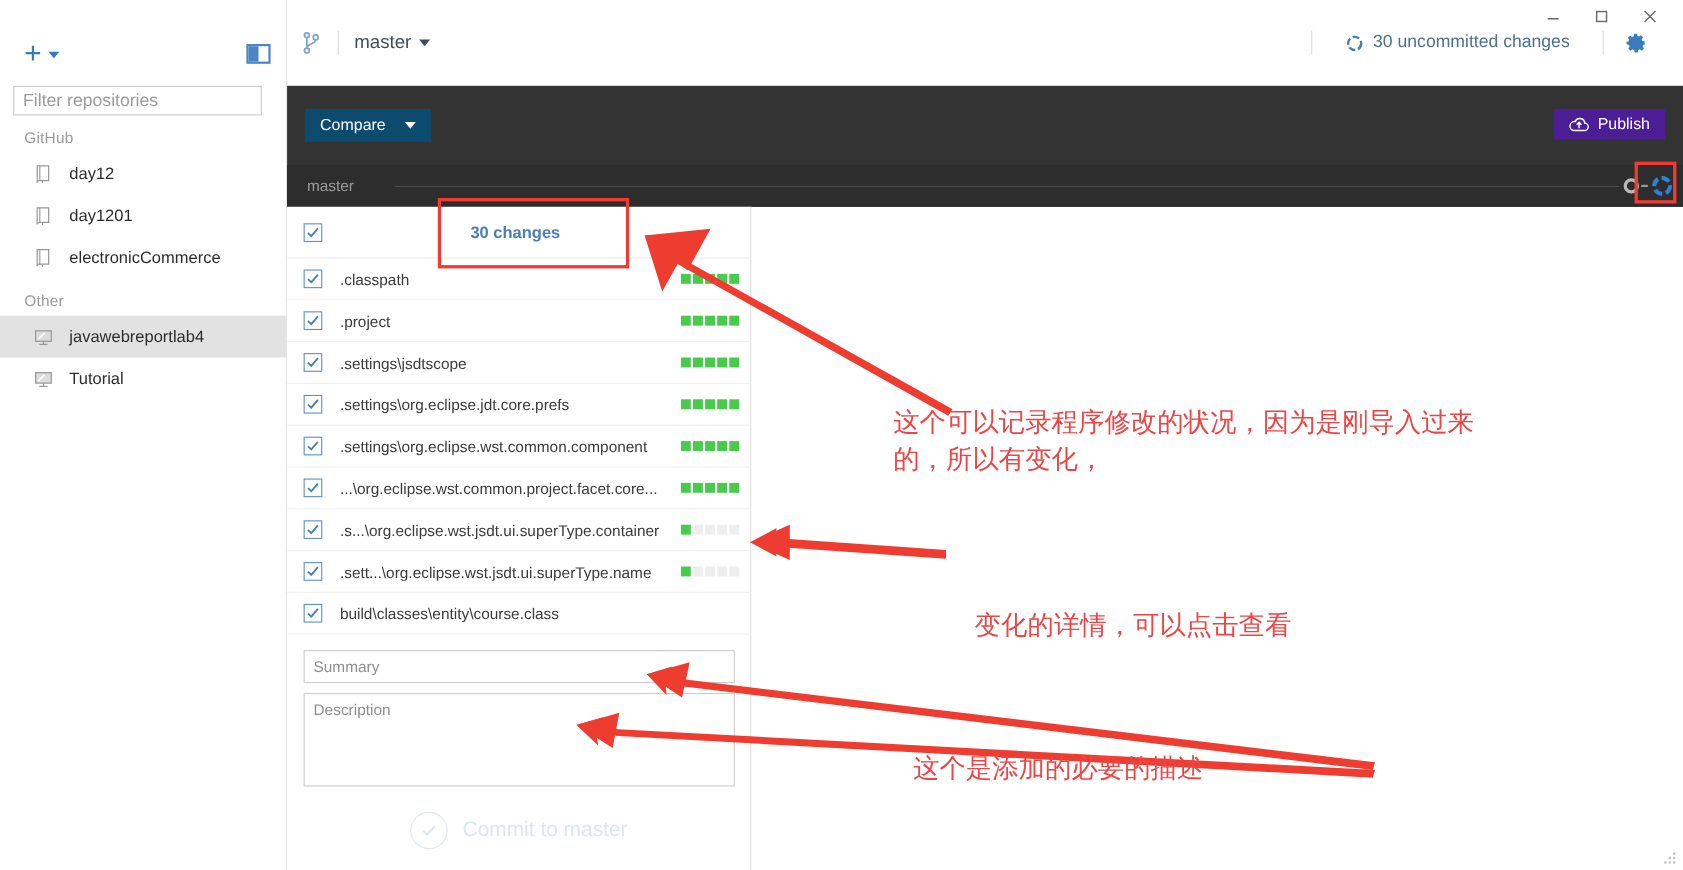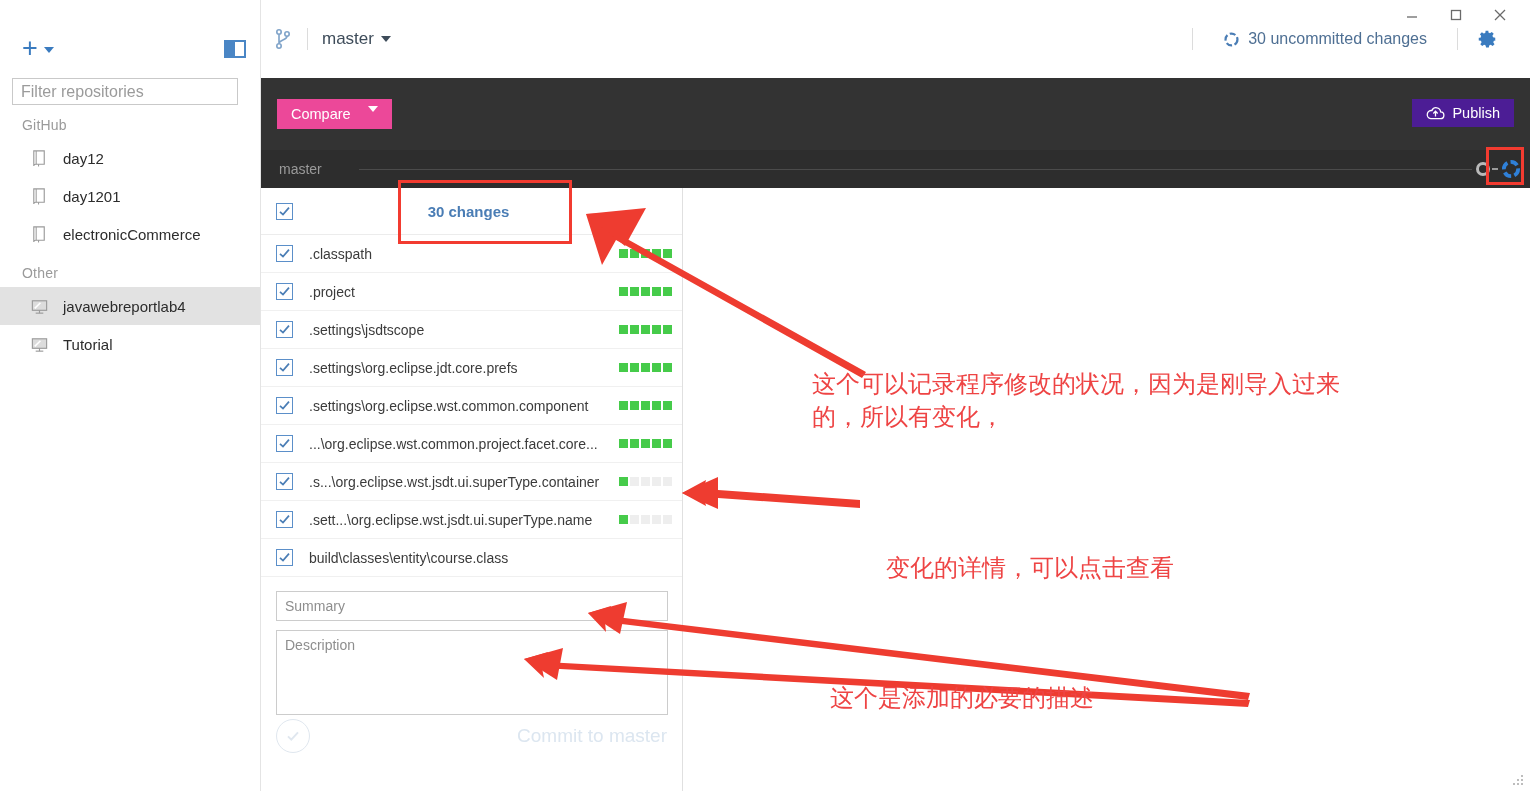--- a/index.html
+++ b/index.html
@@ -83,22 +83,22 @@
   .gear { width: 22px; height: 22px; margin-left: 4px; }
   .ring-ico { width: 17px; height: 17px; display:block; }
 
   
   .dark {
     position: absolute; left: 261px; top: 78px; width: 1269px; height: 110px;
     background: #333333;
   }
   .compare-btn {
     position: absolute; left: 16px; top: 21px;
-    background: #ec4899; color: #fff; font-size: 14.5px;
-    padding: 7px 14px; display: flex; align-items: flex-start; gap: 17px;
+    background: #0c4a6e; color: #fff; font-size: 14.5px;
+    padding: 7px 14px; display: flex; align-items: center; gap: 17px;
   }
   .caret-wt {
     width: 0; height: 0; border-left: 5px solid transparent; border-right: 5px solid transparent;
     border-top: 6px solid #ffffff;
   }
   .publish-btn {
     position: absolute; right: 16px; top: 21px;
     background: #4c1d95; color: #fff; font-size: 14.5px;
     padding: 6px 14px; display: flex; align-items: center; gap: 7px;
   }
@@ -157,21 +157,21 @@
     font-family: "Liberation Sans", sans-serif;
   }
   .summary-input::placeholder { color: #8e8e8e; }
   .desc-input {
     width: 392px; height: 85px; margin-top: 9px; border: 1px solid #cccccc; background: #fff;
     font-size: 14px; color: #333; padding: 6px 8px; resize: none;
     font-family: "Liberation Sans", sans-serif;
   }
   .desc-input::placeholder { color: #8e8e8e; }
   .commit-btn {
-    display: flex; align-items: center; justify-content: space-between; gap: 14px;
+    margin-top: 18px; display: flex; align-items: center; justify-content: center; gap: 14px;
     color: #dce6f0; font-size: 19px;
   }
   .commit-circle {
     width: 34px; height: 34px; border-radius: 50%; border: 1.5px solid #e0e7ef;
     display: flex; align-items: center; justify-content: center;
   }
 
   
   .anno {
     position: absolute; color: #ee4444; font-size: 24px; line-height: 1.38;

